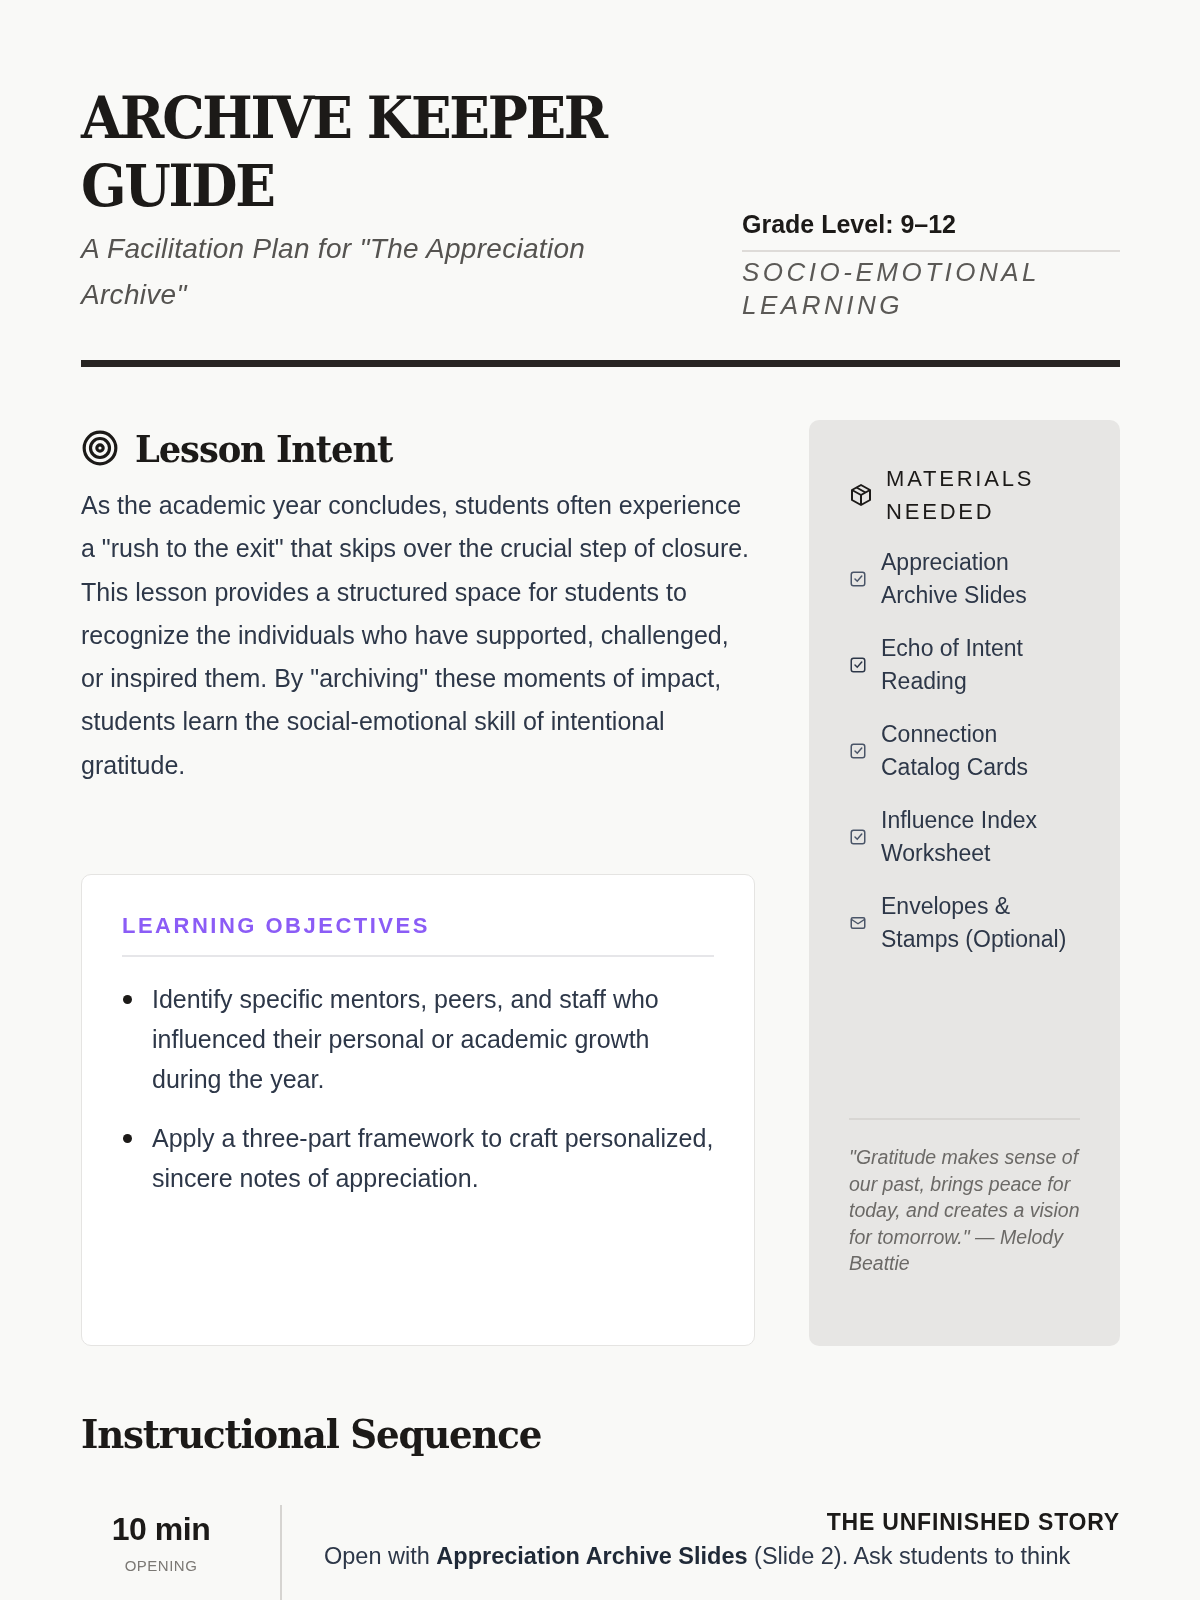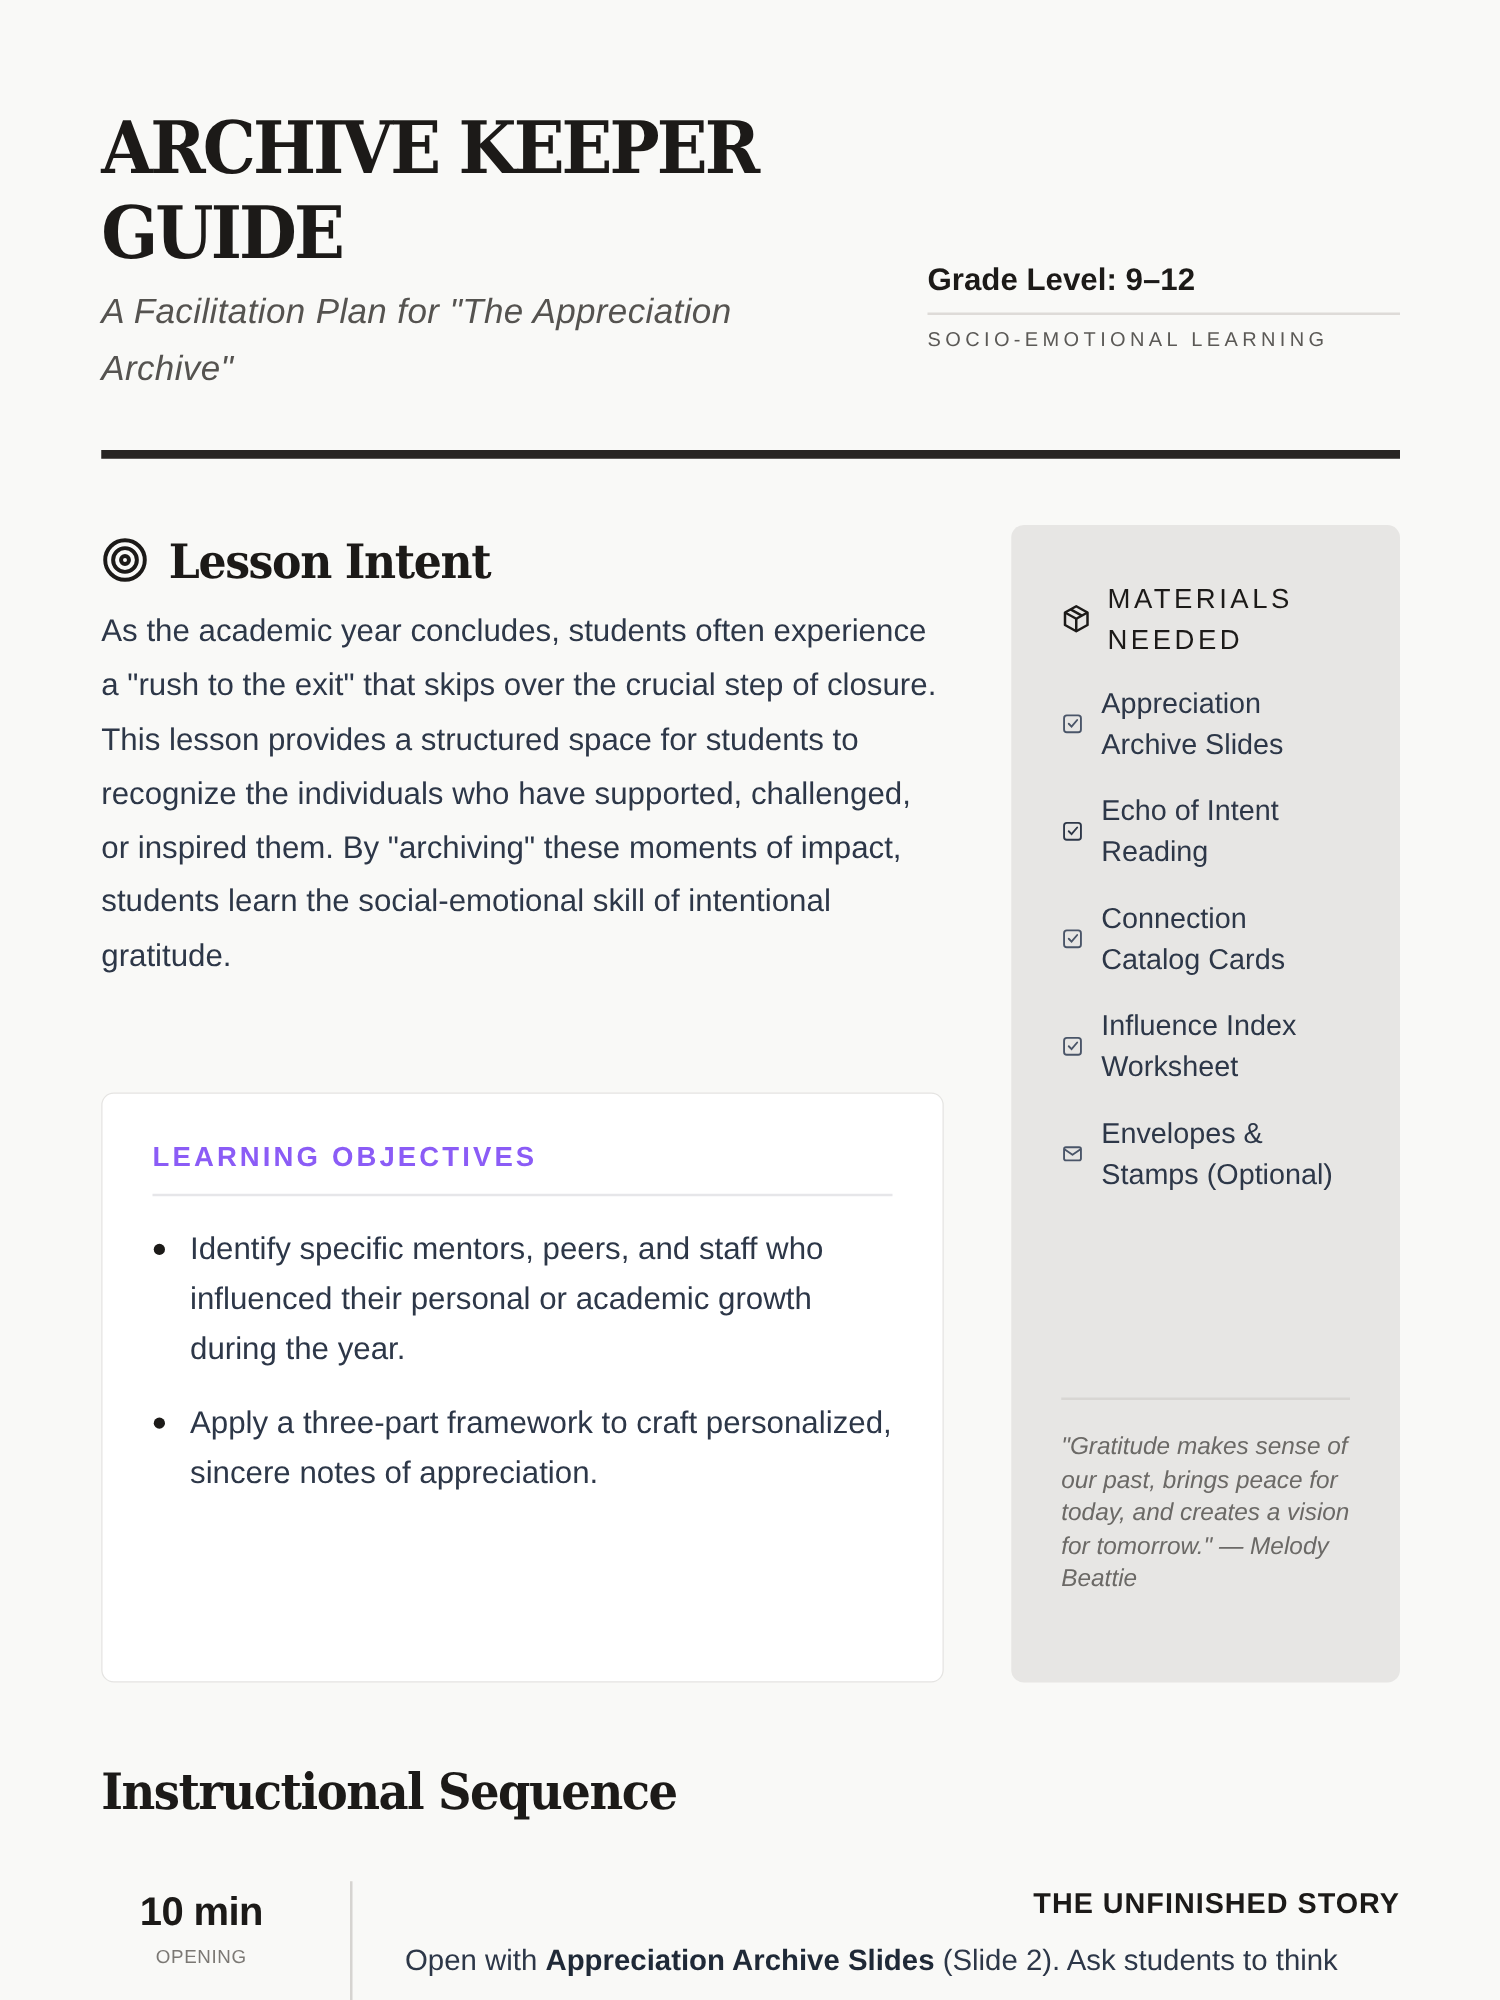--- a/index.html
+++ b/index.html
@@ -21,21 +21,21 @@
     color: #1c1a18; letter-spacing: -2.5px;
     transform: scaleX(0.92); transform-origin: left top;
   }
   .subtitle {
     position: absolute; left: 0; top: 226px; width: 600px;
     font-style: italic; font-size: 28px; line-height: 46px;
     color: #555350; letter-spacing: 0.3px;
   }
   .meta { position: absolute; right: 0; top: 204px; width: 378px; text-align: left; }
   .grade { font-weight: 700; font-size: 25px; line-height: 40px; color: #1c1a18; padding-bottom: 6px; border-bottom: 2px solid #dedbd8; }
-  .category { font-size: 16px; line-height: 33px; letter-spacing: 3.5px; color: #5b5956; text-transform: uppercase; margin-top: 4px; }
+  .category { font-size: 26px; line-height: 33px; letter-spacing: 3.5px; color: #5b5956; text-transform: uppercase; margin-top: 4px; font-style: italic; }
   .rule { position: absolute; left: 0; top: 360px; width: 1039px; height: 7px; background: #282523; }
 
   
   .intent { position: absolute; left: 0; top: 420px; width: 674px; }
   .intent-head { display: flex; align-items: center; height: 56px; }
   .target-icon { width: 38px; height: 38px; margin-right: 16px; }
   .intent-title {
     font-family: "DejaVu Serif", "Liberation Serif", serif; font-weight: 700;
     font-size: 38px; color: #1c1a18; letter-spacing: -1.2px;
     transform: scaleX(0.93); transform-origin: left center;
@@ -74,21 +74,21 @@
     font-size: 40px; color: #1c1a18; letter-spacing: -1.3px;
     transform: scaleX(0.93); transform-origin: left top;
   }
   .step { position: absolute; left: 0; top: 1505px; width: 1039px; height: 120px; }
   .step-time { position: absolute; left: 0; top: 0; width: 160px; text-align: center; }
   .duration { font-weight: 700; font-size: 32px; line-height: 48px; color: #1c1a18; letter-spacing: -0.5px; }
   .phase { font-weight: 400; font-size: 15px; letter-spacing: 0.5px; color: #7b7874; text-transform: uppercase; margin-top: 4px; }
   .step-line { position: absolute; left: 199px; top: 0; width: 2px; height: 120px; background: #d6d4d1; }
   .step-body { position: absolute; left: 243px; top: 0; width: 796px; }
   .step-name { font-weight: 700; font-size: 23px; letter-spacing: 0.8px; color: #1c1a18; text-transform: uppercase; line-height: 34px; text-align: right; }
-  .step-text { margin-top: 12px; font-size: 23.5px; line-height: 34px; color: #2d3748; }
+  .step-text { font-size: 23.5px; line-height: 34px; color: #2d3748; }
   .step-text b { color: #1f2937; }
 </style>
 </head>
 <body>
 
 <div class="page">
 
   <header class="header">
     <h1 class="title">ARCHIVE KEEPER GUIDE</h1>
     <p class="subtitle">A Facilitation Plan for "The Appreciation Archive"</p>

